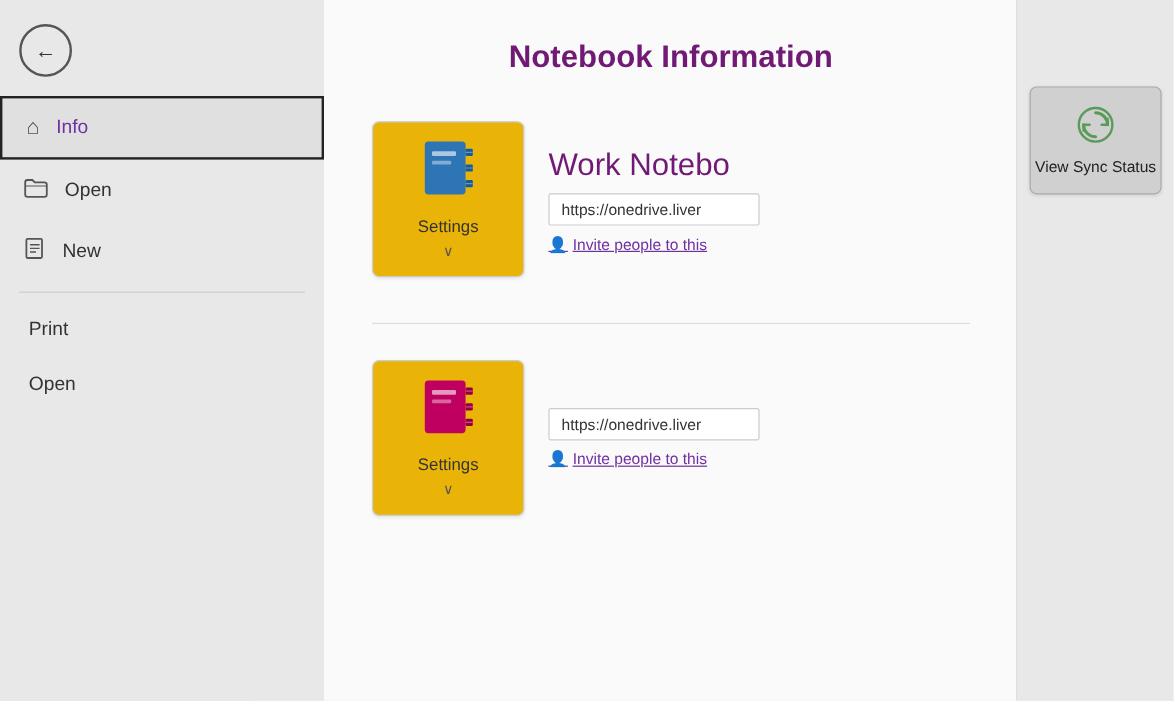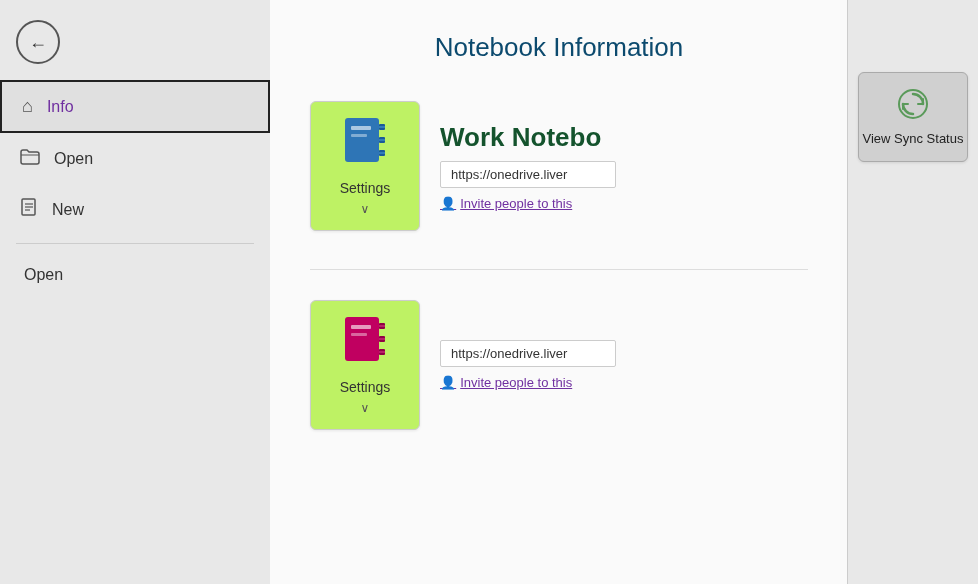--- a/index.html
+++ b/index.html
@@ -85,38 +85,38 @@
     .main {
       flex: 1;
       background: #fafafa;
       padding: 32px 40px;
       overflow: hidden;
       position: relative;
     }
 
     .page-title {
       font-size: 26px;
-      font-weight: 400;
-      color: #0c4a6e;
+      font-weight: 700;
+      color: #701a75;
       margin-bottom: 28px;
       text-align: center;
     }
 
     .notebook-card {
       display: flex;
       align-items: center;
       gap: 20px;
       margin-bottom: 28px;
       padding: 10px 0;
     }
 
     .settings-box {
-      width: 110px;
+      width: 127px;
       height: 130px;
-      background: #bef264;
+      background: #eab308;
       border: 1px solid #ccc;
       border-radius: 6px;
       display: flex;
       flex-direction: column;
       align-items: center;
       justify-content: center;
       cursor: pointer;
       gap: 6px;
       box-shadow: 0 1px 3px rgba(0,0,0,0.08);
     }
@@ -144,22 +144,22 @@
 
     .notebook-info {
       flex: 1;
       display: flex;
       flex-direction: column;
       gap: 8px;
     }
 
     .notebook-name {
       font-size: 26px;
-      font-weight: 700;
-      color: #14532d;
+      font-weight: 400;
+      color: #701a75;
     }
 
     .notebook-url {
       background: #fff;
       border: 1px solid #ccc;
       padding: 5px 10px;
       font-size: 13px;
       color: #333;
       border-radius: 2px;
       width: 176px;
@@ -263,20 +263,23 @@
         <line x1="5" y1="6" x2="13" y2="6" stroke="#555" stroke-width="1.2"></line>
         <line x1="5" y1="9" x2="13" y2="9" stroke="#555" stroke-width="1.2"></line>
         <line x1="5" y1="12" x2="10" y2="12" stroke="#555" stroke-width="1.2"></line>
       </svg>
     </span>
     <span class="nav-label">New</span>
   </div>
 
   <hr class="nav-divider">
 
+  <div class="nav-item-plain">
+    <span>Print</span>
+  </div>
   <div class="nav-item-plain">
     <span>Open</span>
   </div>
 </div>
 
 <div class="main">
   <h1 class="page-title">Notebook Information</h1>
 
   <div class="notebook-card">
     <div class="settings-box">

